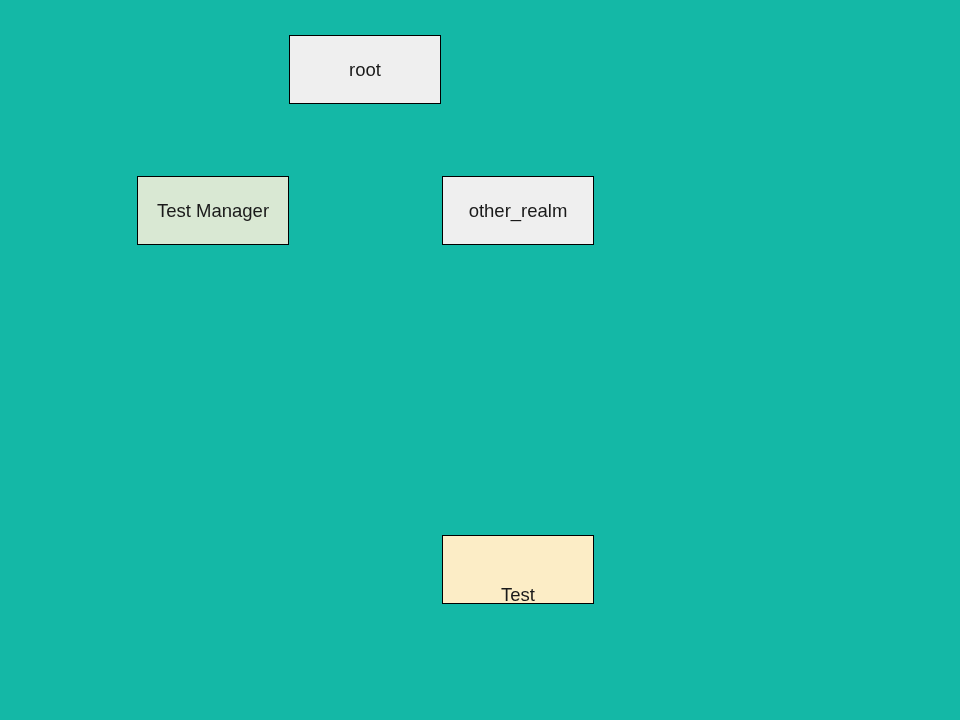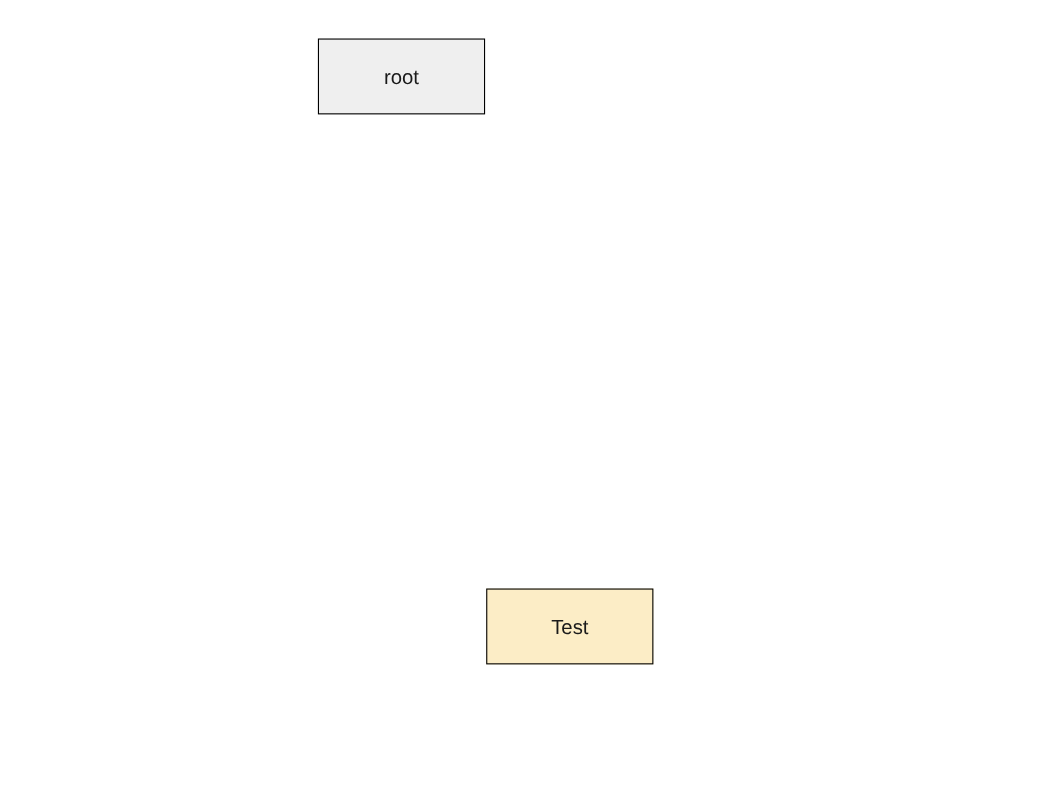--- a/index.html
+++ b/index.html
@@ -12,21 +12,21 @@
     background: #000000;
     position: relative;
     overflow: hidden;
     font-family: "Liberation Sans", sans-serif;
   }
   .canvas {
     position: absolute;
     left: 0; top: 0;
     width: 960px;
     height: 720px;
-    background: #ffffff;
+    background: #14b8a6;
   }
   .node {
     position: absolute;
     width: 152px;
     height: 69px;
     display: flex;
     align-items: center;
     justify-content: center;
     box-sizing: border-box;
     border: 1px solid #000000; 
@@ -36,31 +36,37 @@
     line-height: 1;
     color: #1a1a1a;
     white-space: nowrap;
     transform: translateY(1px); 
   }
   
   .pos-root            { left: 289px; top: 35px;  }
   .pos-test-manager    { left: 137px; top: 176px; }
   .pos-other-realm     { left: 442px; top: 176px; }
   .pos-test-collection { left: 442px; top: 306px; }
-  .pos-test            { left: 442px; top: 535px; }
+  .pos-test            { left: 442px; top: 535px; align-items: flex-end; }
 </style>
 </head>
 <body style="background: rgb(0, 0, 0);">
 
 <div class="canvas">
 
   <div class="node pos-root" style="background-color: rgb(239, 239, 239);">
     <span class="label">root</span>
   </div>
 
+  <div class="node pos-test-manager" style="background-color: rgb(217, 232, 211);">
+    <span class="label">Test Manager</span>
+  </div>
 
+  <div class="node pos-other-realm" style="background-color: rgb(239, 239, 239);">
+    <span class="label">other_realm</span>
+  </div>
 
 
   <div class="node pos-test" style="background-color: rgb(252, 237, 198);">
     <span class="label">Test</span>
   </div>
 
 </div>
 
 </body></html>

